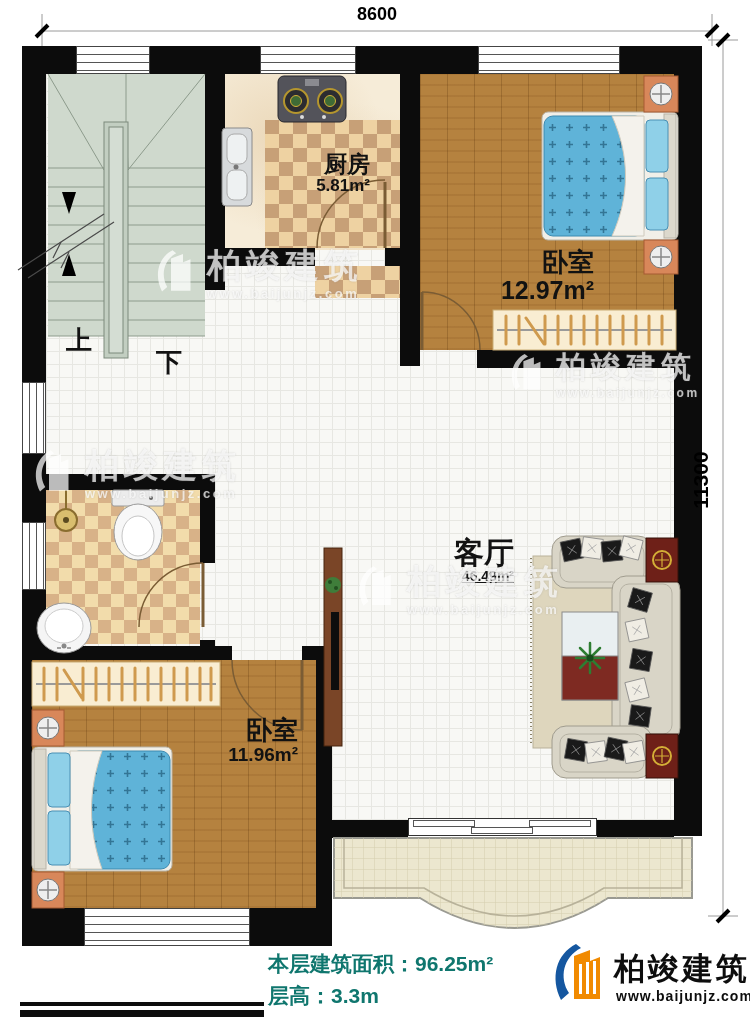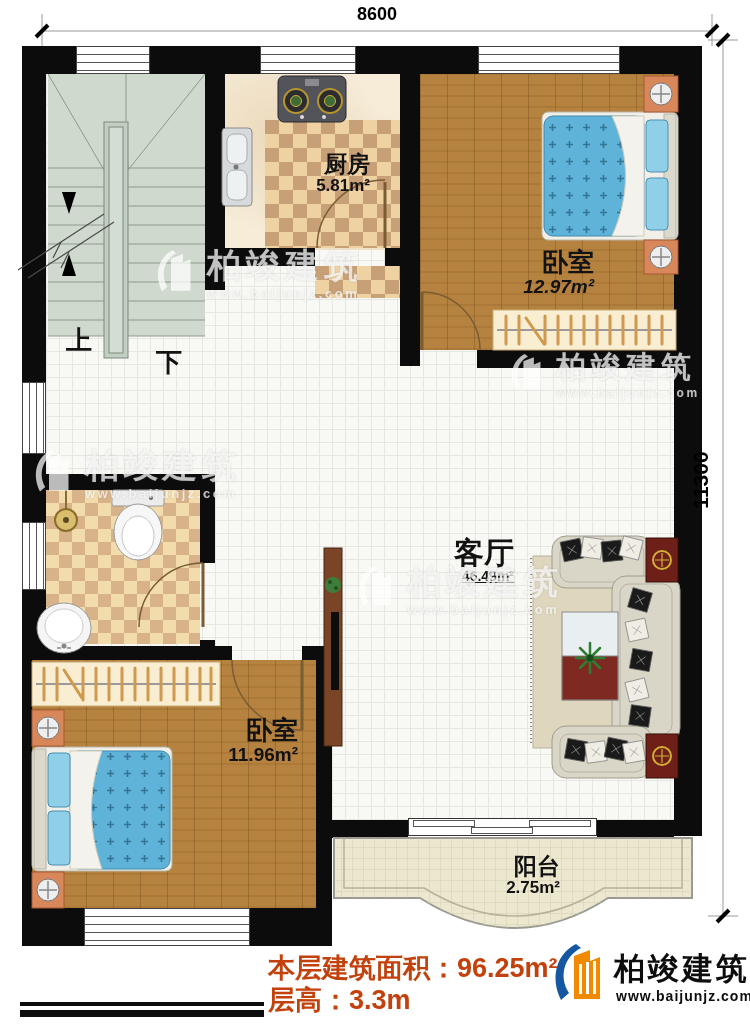--- a/index.html
+++ b/index.html
@@ -22,21 +22,21 @@
   svg.layer{position:absolute;left:0;top:0;z-index:10;pointer-events:none;}
   .slidedoor{position:absolute;z-index:6;background:#fff;border:1px solid #333;box-sizing:border-box;}
   .slidedoor .p{position:absolute;background:#fff;border:1px solid #555;box-sizing:border-box;height:7px;width:62px;}
   .wm{position:absolute;z-index:30;display:flex;gap:9px;color:rgba(255,255,255,.72);pointer-events:none;text-shadow:0 0 2px rgba(110,110,110,.28);}
   .wm svg{flex:0 0 auto;}
   .wm .brand{font-weight:900;letter-spacing:5px;line-height:1;}
   .wm .url{font-weight:700;letter-spacing:2.5px;margin-top:4px;}
   .ftitle{position:absolute;left:18px;top:946px;z-index:15;color:#0d0d0d;font-weight:900;}
   .ftitle span{font-size:38px;letter-spacing:1px;}
   .bar{position:absolute;background:#0d0d0d;z-index:15;}
-  .fmid{position:absolute;left:268px;z-index:15;color:#c2410c;font-weight:700;font-size:27px;}
+  .fmid{position:absolute;left:268px;z-index:15;color:#0f766e;font-weight:700;font-size:21px;}
   .fbrand-name{position:absolute;left:614px;top:948px;z-index:15;color:#0d0d0d;font-weight:900;font-size:31px;letter-spacing:3px;}
   .fbrand-url{position:absolute;left:616px;top:988px;z-index:15;color:#0d0d0d;font-weight:700;font-size:14px;letter-spacing:1px;}
 </style>
 </head>
 <body>
 
 <div id="canvas">
 
   <div class="floor tile abs" style="left:46px;top:74px;width:628px;height:746px;"></div>
   <div class="floor marble abs" style="left:225px;top:74px;width:175px;height:176px;"></div>
@@ -325,33 +325,29 @@
       <path d="M36,37 L48,25 M706,37 L718,25 M717,46 L729,34 M717,922 L729,910"></path>
     </g>
   </svg>
 
   <div class="rlabel" style="left:250px;top:152px;width:120px;">
     <span style="font-size:23px;">厨房</span>
     <span class="ar" style="font-size:17px;">5.81m²</span>
   </div>
   <div class="rlabel" style="left:460px;top:248px;width:134px;">
     <span style="font-size:26px;">卧室</span>
-    <span class="ar" style="font-size:19px;font-style:italic;">12.97m²</span>
+    <span class="ar" style="font-size:25px;">12.97m²</span>
   </div>
   <div class="rlabel" style="left:360px;top:536px;width:154px;">
     <span style="font-size:30px;">客厅</span>
     <span class="ar" style="font-size:14px;text-decoration:underline;">46.49m²</span>
   </div>
   <div class="rlabel" style="left:164px;top:716px;width:134px;">
     <span style="font-size:26px;">卧室</span>
     <span class="ar" style="font-size:19px;">11.96m²</span>
-  </div>
-  <div class="rlabel" style="left:440px;top:854px;width:120px;">
-    <span style="font-size:23px;">阳台</span>
-    <span class="ar" style="font-size:17px;">2.75m²</span>
   </div>
   <div class="rlabel" style="left:58px;top:326px;width:34px;font-size:26px;">上</div>
   <div class="rlabel" style="left:148px;top:348px;width:34px;font-size:26px;">下</div>
 
   <div class="dim" style="left:330px;top:4px;width:94px;font-size:18px;">8600</div>
   <div class="dim" style="left:664px;top:468px;width:74px;font-size:21px;transform:rotate(-90deg);">11300</div>
 
   <div class="wm" style="left:150px;top:248px;">
     <svg width="48" height="48" viewBox="0 0 64 64">
         <use href="#bjlogo"></use>

